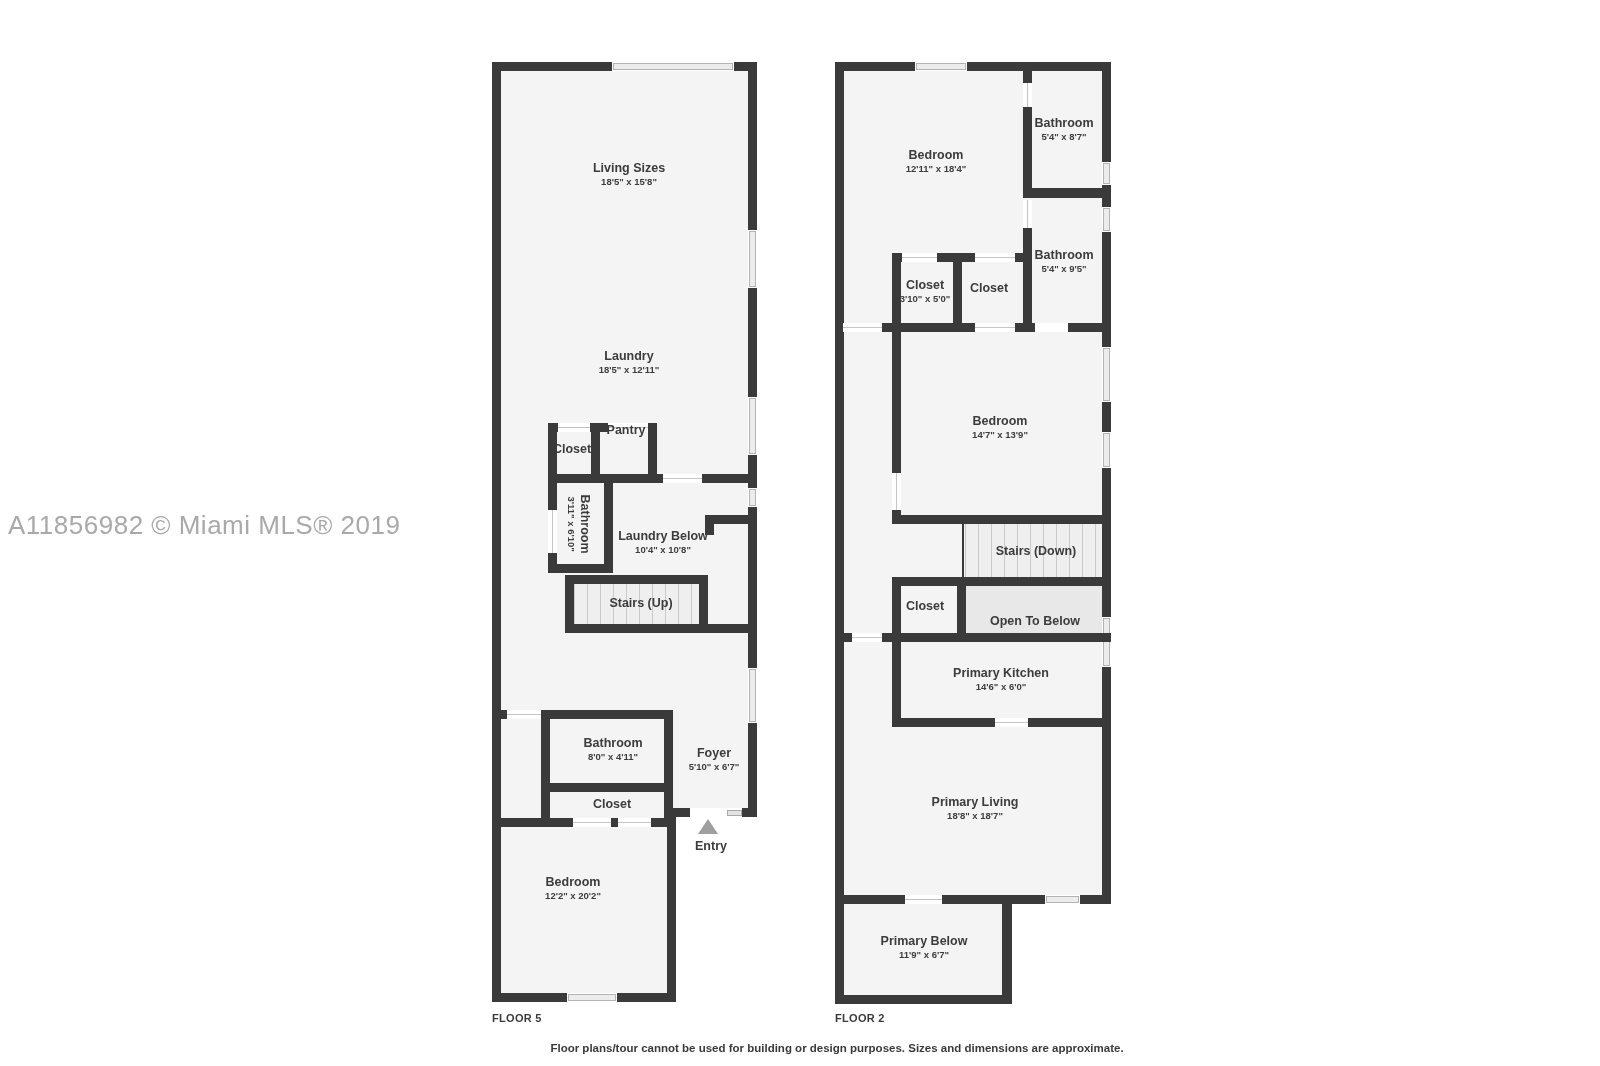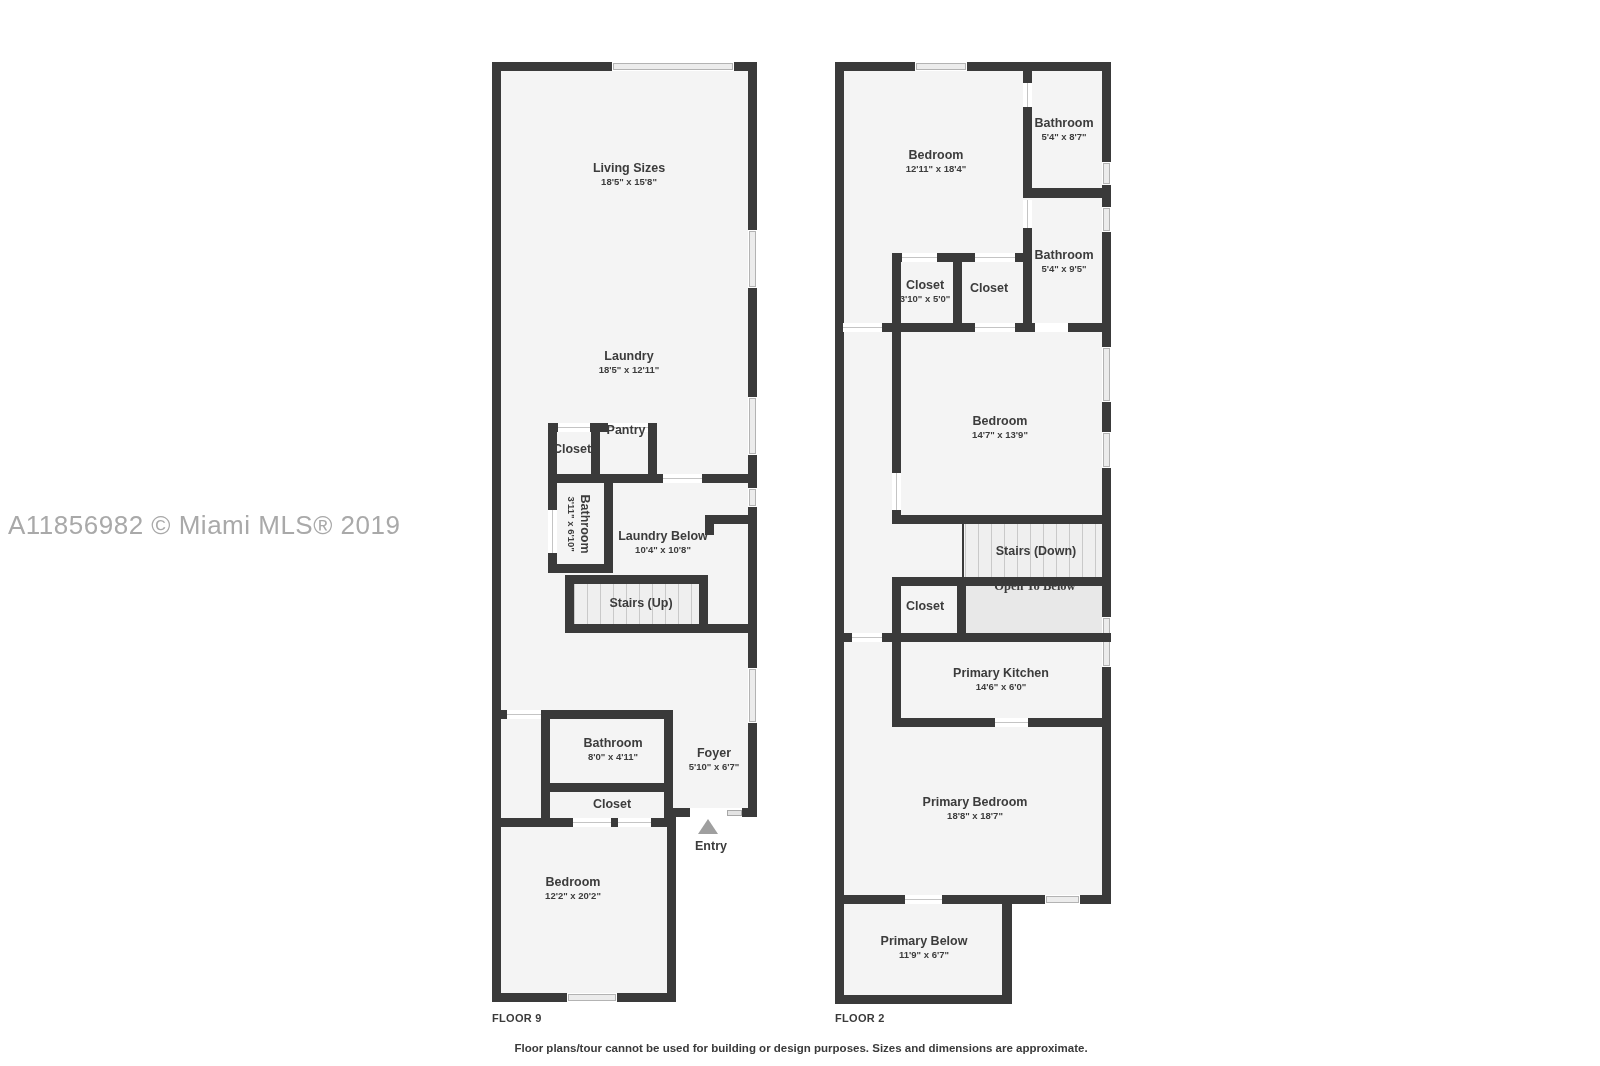--- a/index.html
+++ b/index.html
@@ -136,21 +136,21 @@
       <span class="rname">Closet</span>
     </div>
     <div class="rlabel" style="left:573px;top:888px;">
       <span class="rname">Bedroom</span>
       <span class="rdims">12'2" x 20'2"</span>
     </div>
     <div class="entry-tri" style="left:698px;top:819px;"></div>
     <div class="rlabel" style="left:711px;top:846px;">
       <span class="rname">Entry</span>
     </div>
-    <div class="floor-tag" style="left:492px;top:1012px;">FLOOR 9</div>
+    <div class="floor-tag" style="left:492px;top:1012px;">FLOOR 5</div>
   </div>
 
   <div>
 
     <div class="f" style="left:843px;top:71px;width:259px;height:832px;"></div>
     <div class="f" style="left:843px;top:903px;width:159px;height:92px;"></div>
     <div class="st" style="left:965px;top:524px;width:137px;height:53px;"></div>
     <div class="f2" style="left:966px;top:586px;width:136px;height:47px;"></div>
 
     <div class="w" style="left:835px;top:62px;width:9px;height:942px;"></div>
@@ -235,32 +235,32 @@
     <div class="rlabel" style="left:1000px;top:427px;">
       <span class="rname">Bedroom</span>
       <span class="rdims">14'7" x 13'9"</span>
     </div>
     <div class="rlabel" style="left:1036px;top:551px;">
       <span class="rname">Stairs (Down)</span>
     </div>
     <div class="rlabel" style="left:925px;top:606px;">
       <span class="rname">Closet</span>
     </div>
-    <div class="rlabel" style="left:1035px;top:586px;font-family:Liberation Serif, serif;">
+    <div class="rlabel" style="left:1035px;top:621px;">
       <span class="rname">Open To Below</span>
     </div>
     <div class="rlabel" style="left:1001px;top:679px;">
       <span class="rname">Primary Kitchen</span>
       <span class="rdims">14'6" x 6'0"</span>
     </div>
     <div class="rlabel" style="left:975px;top:808px;">
-      <span class="rname">Primary Bedroom</span>
+      <span class="rname">Primary Living</span>
       <span class="rdims">18'8" x 18'7"</span>
     </div>
     <div class="rlabel" style="left:924px;top:947px;">
       <span class="rname">Primary Below</span>
       <span class="rdims">11'9" x 6'7"</span>
     </div>
     <div class="floor-tag" style="left:835px;top:1012px;">FLOOR 2</div>
   </div>
 
-  <div class="footer" style="left:801px;top:1042px;">Floor plans/tour cannot be used for building or design purposes. Sizes and dimensions are approximate.</div>
+  <div class="footer" style="left:837px;top:1042px;">Floor plans/tour cannot be used for building or design purposes. Sizes and dimensions are approximate.</div>
 </div>
 
 </body></html>

